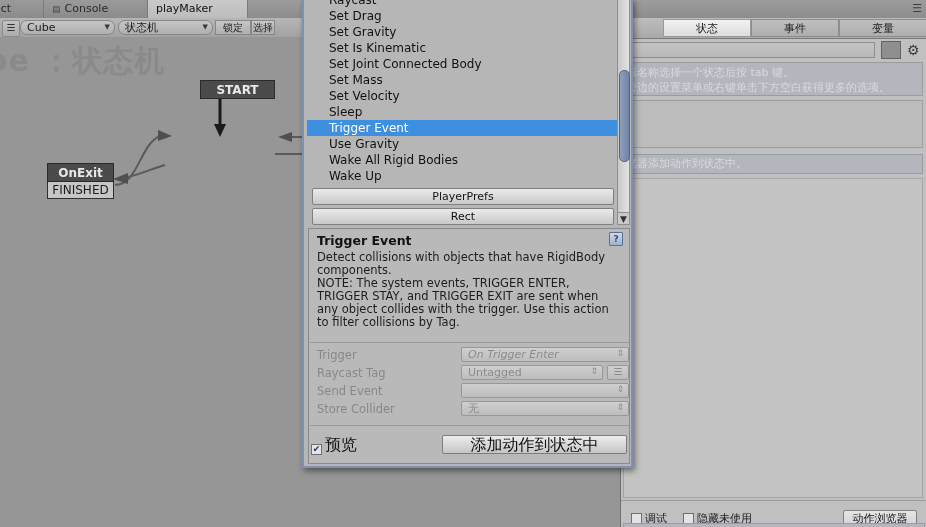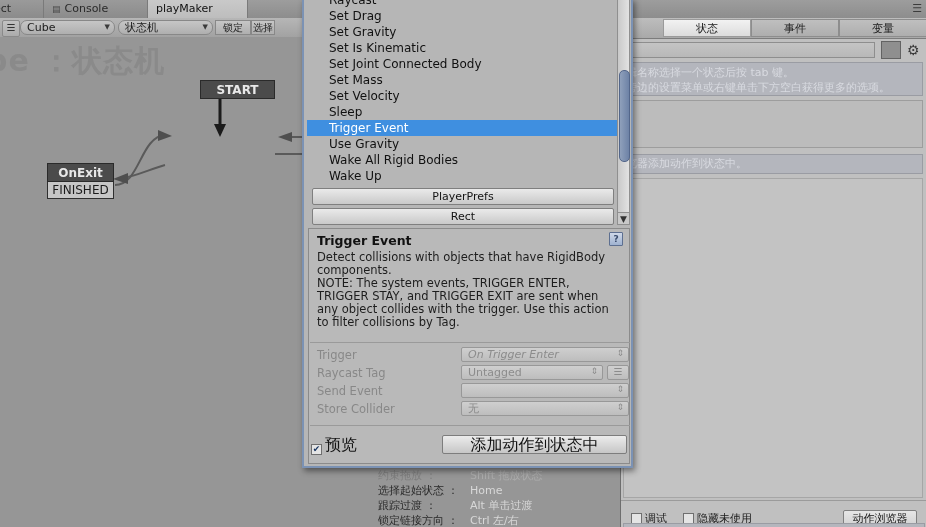--- a/index.html
+++ b/index.html
@@ -311,39 +311,20 @@
       <div class="title">START</div>
     </div>
 
 
     <div class="node" style="left:12px;top:126px;width:102px;">
       <div class="title">OnExit</div>
       <div class="row">FINISHED</div>
     </div>
   </div>
 
-  <div class="hints">
-    <div class="hrow dim">
-      <span class="k">约束拖放 ：</span>
-      <span class="v">Shift 拖放状态</span>
-    </div>
-    <div class="hrow">
-      <span class="k">选择起始状态 ：</span>
-      <span class="v">Home</span>
-    </div>
-    <div class="hrow">
-      <span class="k">跟踪过渡 ：</span>
-      <span class="v">Alt 单击过渡</span>
-    </div>
-    <div class="hrow">
-      <span class="k">锁定链接方向 ：</span>
-      <span class="v">Ctrl 左/右</span>
-    </div>
-
-  </div>
 
   <div class="rpanel">
     <div class="rtabs">
       <div class="rtab active" style="left:42px;width:88px;">状态</div>
       <div class="rtab" style="left:130px;width:88px;">事件</div>
       <div class="rtab" style="left:218px;width:88px;">变量</div>
     </div>
 
     <div class="rnamefield">
       <span></span>

